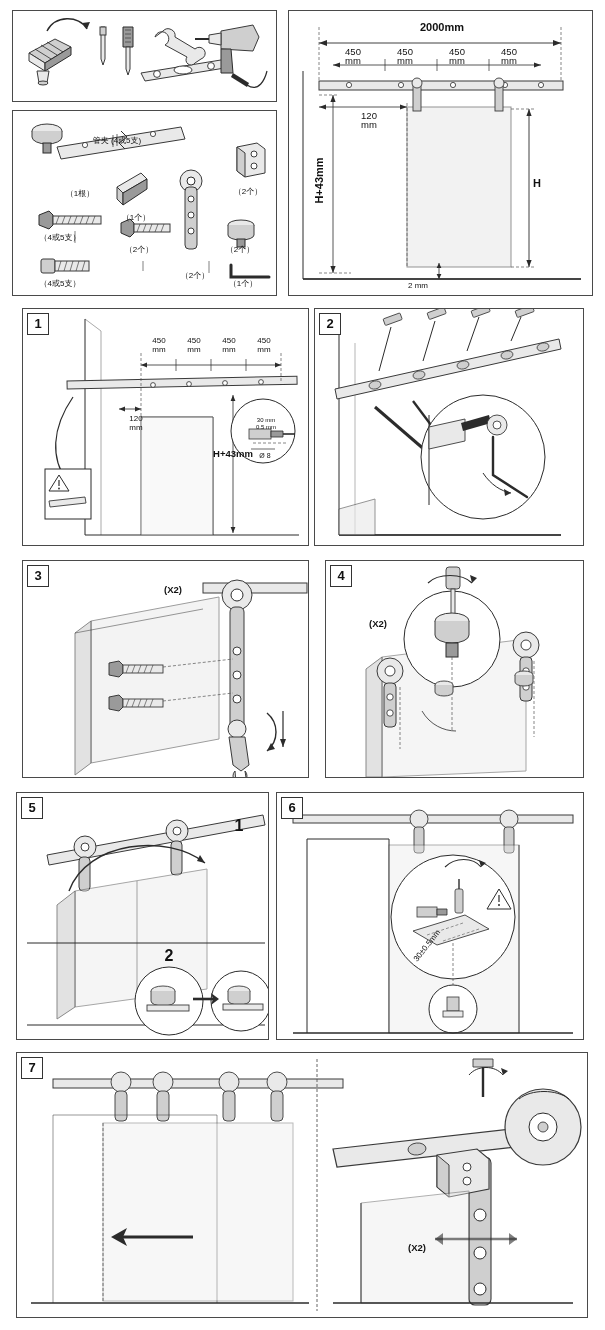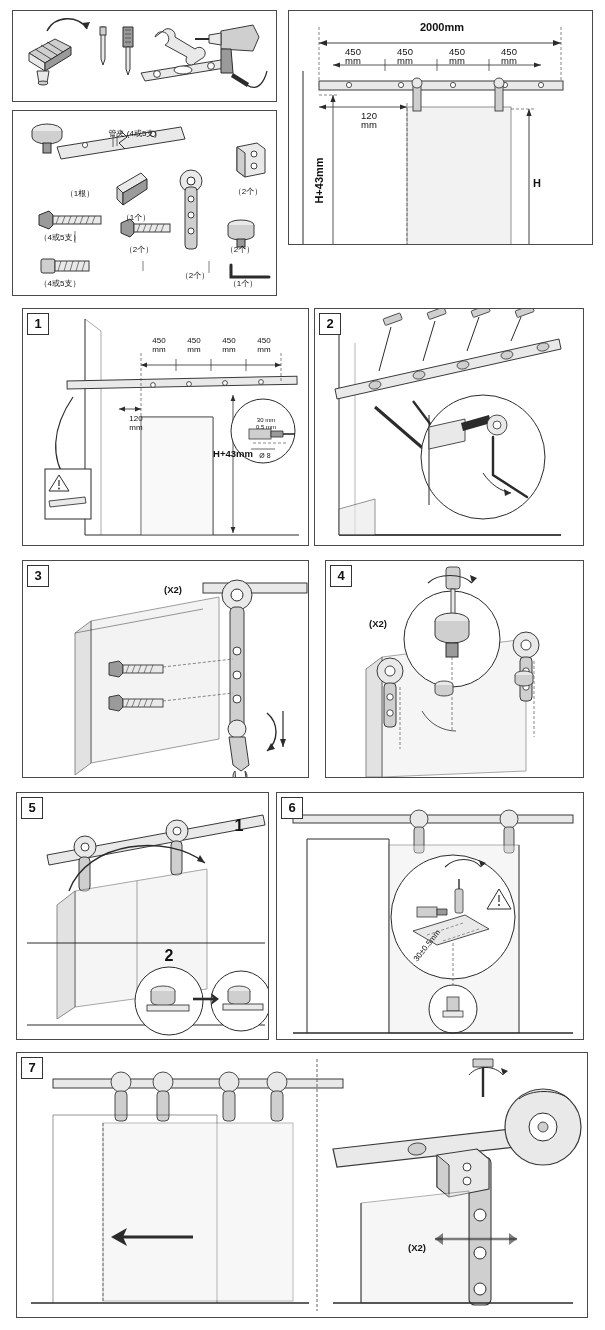--- a/index.html
+++ b/index.html
@@ -186,33 +186,33 @@
       </g>
 
       <g transform="translate(216,152)">
         <path class="s-dark" d="M2 2 L2 14 L40 14" stroke-width="3" stroke-linecap="round"></path>
       </g>
 
       <path class="s-dark" d="M62 120 L62 132" stroke-width="0.6"></path>
       <path class="s-dark" d="M130 150 L130 160" stroke-width="0.6"></path>
       <path class="s-dark" d="M196 150 L196 162" stroke-width="0.6"></path>
     </svg>
-    <div class="lbl" style="left:64px; top:18px; width:80px;text-align:right;">管夹 (4或5支)</div>
+    <div class="lbl" style="left:64px; top:25px; width:80px;">管夹 (4或5支)</div>
     <div class="lbl" style="left:45px; top:78px; width:44px;">（1根）</div>
     <div class="lbl" style="left:101px; top:102px; width:44px;">（1个）</div>
     <div class="lbl" style="left:213px; top:76px; width:44px;">（2个）</div>
     <div class="lbl" style="left:18px; top:122px; width:58px;">（4或5支）</div>
     <div class="lbl" style="left:104px; top:134px; width:44px;">（2个）</div>
     <div class="lbl" style="left:205px; top:134px; width:44px;">（2个）</div>
     <div class="lbl" style="left:18px; top:168px; width:58px;">（4或5支）</div>
     <div class="lbl" style="left:160px; top:160px; width:44px;">（2个）</div>
     <div class="lbl" style="left:208px; top:168px; width:44px;">（1个）</div>
   </div>
 
-  <div class="panel" style="left:288px; top:10px; width:305px; height:235px;">
+  <div class="panel" style="left:288px; top:10px; width:305px; height:286px;">
     <svg class="fig" width="303" height="284" viewBox="0 0 303 284">
 
       <path class="s-dark" d="M30 32 L272 32" stroke-width="0.9"></path>
       <path class="f-blk" d="M30 32 l8 -3 l0 6 z"></path>
       <path class="f-blk" d="M272 32 l-8 -3 l0 6 z"></path>
       <path class="s-dash" d="M30 16 L30 70 M272 16 L272 70" stroke-width="0.7"></path>
 
       <path class="s-dark" d="M44 54 L252 54" stroke-width="0.8"></path>
       <path class="f-blk" d="M44 54 l7 -2.6 l0 5.2 z"></path>
       <path class="f-blk" d="M252 54 l-7 -2.6 l0 5.2 z"></path>

